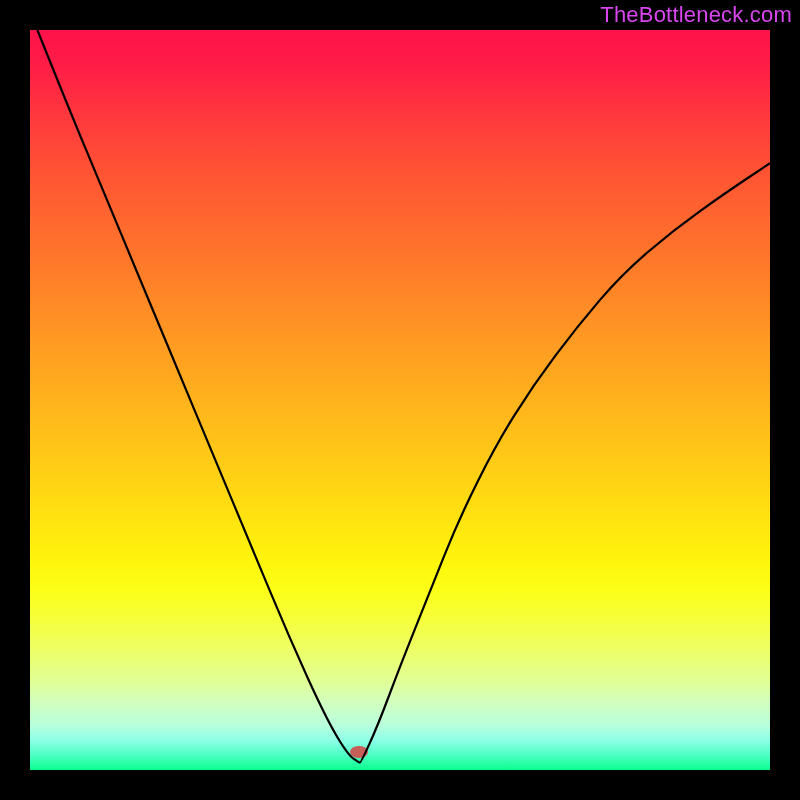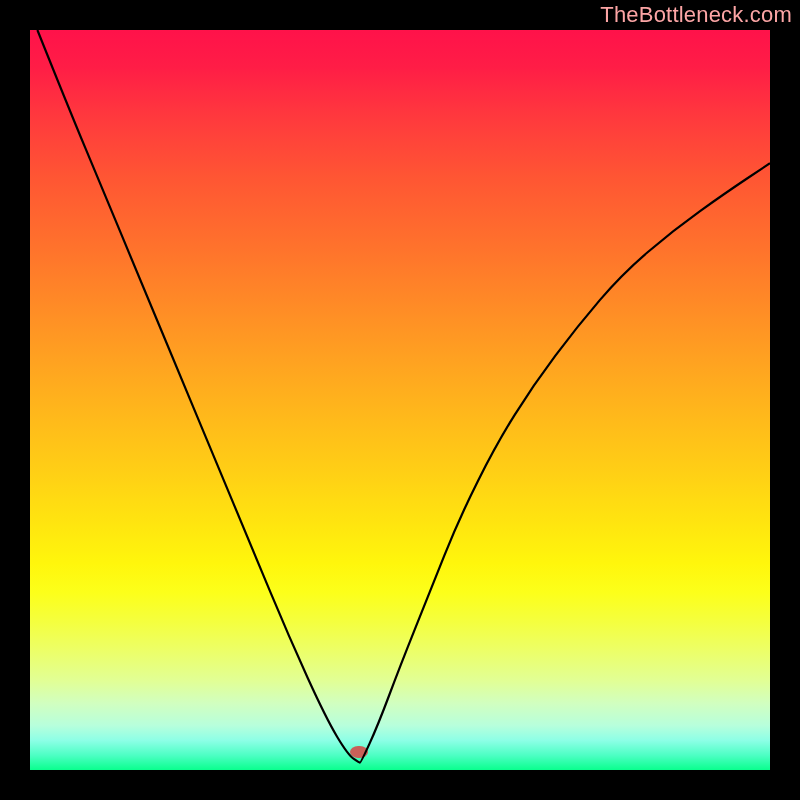--- a/index.html
+++ b/index.html
@@ -8,21 +8,21 @@
     height: 800px;
     background: #000;
     position: relative;
     font-family: Arial, Helvetica, sans-serif;
     overflow: hidden;
   }
   .watermark {
     position: absolute;
     top: 2px;
     right: 8px;
-    color: #fca5a5;
+    color: #d946ef;
     font-size: 22px;
     font-weight: 400;
     letter-spacing: 0.2px;
     z-index: 10;
   }
   .plot-area {
     position: absolute;
     left: 30px;
     top: 30px;
     width: 740px;

